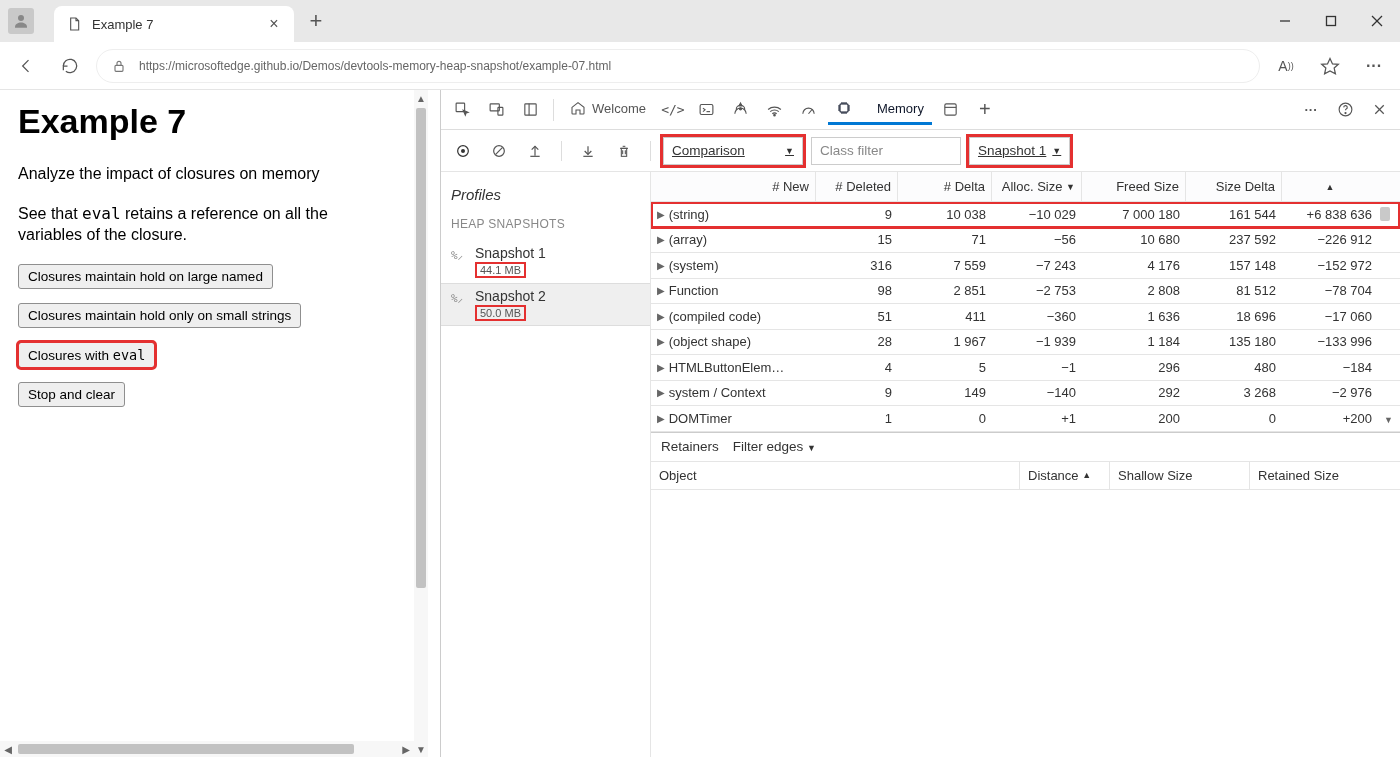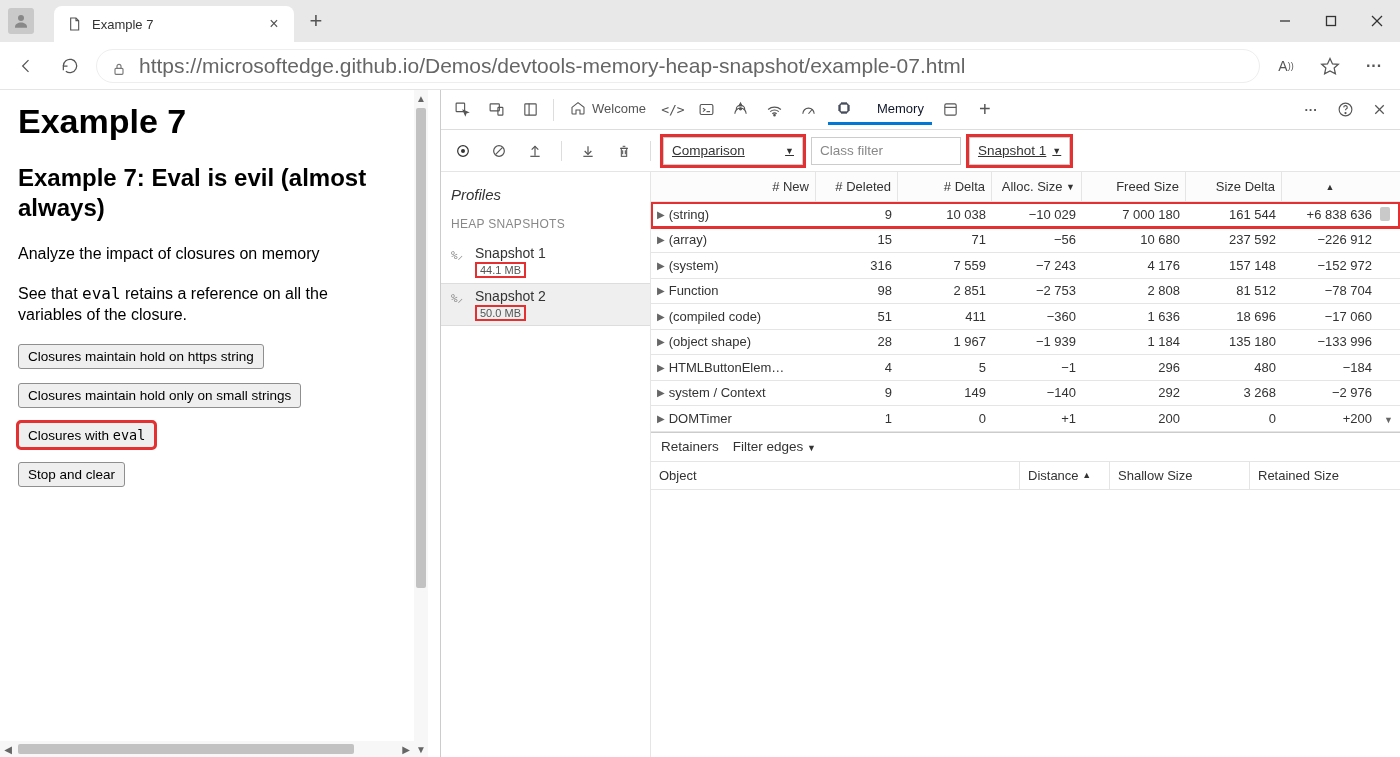--- a/index.html
+++ b/index.html
@@ -15,21 +15,21 @@
 .tab-title { font-size:13px; color:#333; flex:1; }
 .tab-close { width:16px; height:16px; color:#555; cursor:pointer; display:flex; align-items:center; justify-content:center; font-size:16px; }
 .newtab { width:32px; height:32px; margin-left:6px; display:flex; align-items:center; justify-content:center; color:#555; font-size:22px; cursor:pointer; }
 .win-controls { margin-left:auto; display:flex; }
 .win-controls div { width:46px; height:42px; display:flex; align-items:center; justify-content:center; color:#333; cursor:pointer; }
 
 
 .addrbar { background:#fff; height:48px; display:flex; align-items:center; padding:0 8px; gap:8px; border-bottom:1px solid #e5e5e5; }
 .addr-btn { width:36px; height:36px; display:flex; align-items:center; justify-content:center; border-radius:4px; cursor:pointer; color:#555; }
 .addr-btn svg { width:20px; height:20px; stroke:#555; fill:none; stroke-width:1.5; }
-.urlbox { flex:1; height:34px; background:#fff; border:1px solid #eee; border-radius:17px; display:flex; align-items:center; padding:0 14px; gap:12px; color:#666; font-size:21px; }
+.urlbox { flex:1; height:34px; background:#fff; border:1px solid #eee; border-radius:17px; display:flex; align-items:center; padding:0 14px; gap:12px; color:#666; font-size:12px; }
 .urlbox .lock { width:16px; height:16px; }
 .url-text { color:#666; }
 
 
 .main { flex:1; display:flex; background:#fff; overflow:hidden; }
 
 
 .page-col { width:428px; position:relative; display:flex; }
 .page-scroll { overflow:auto; padding:2px 24px 10px 18px; flex:1; font-family:'Times New Roman',serif; color:#000; }
 .page-scrollbar-v { width:14px; background:#f7f7f7; display:flex; flex-direction:column; align-items:center; }
@@ -167,24 +167,23 @@
       </div>
     <div class="addr-btn" style="font-weight:bold;">···</div>
   </div>
 
   <div class="main">
 
     <div class="page-col">
       <div style="flex:1;display:flex;flex-direction:column;">
         <div class="page-scroll">
           <h1>Example 7</h1>
-          <h2>Example 7: Eval is evil (almost always)</h2>
           <p>Analyze the impact of closures on memory</p>
           <p><span>See that </span><code>eval</code><span> retains a reference on all the variables of the closure.</span></p>
-          <button class="page-btn">Closures maintain hold on https string</button>
+          <button class="page-btn">Closures maintain hold on large named</button>
           <button class="page-btn">Closures maintain hold only on small strings</button>
           <button class="page-btn hl-red"><span>Closures with </span><code>eval</code></button>
           <button class="page-btn">Stop and clear</button>
         </div>
         <div class="hscroll">
           <div class="arrow">◀</div>
             <div class="track">
               <div class="thumb"></div>
             </div>
             <div class="arrow">▶</div>

